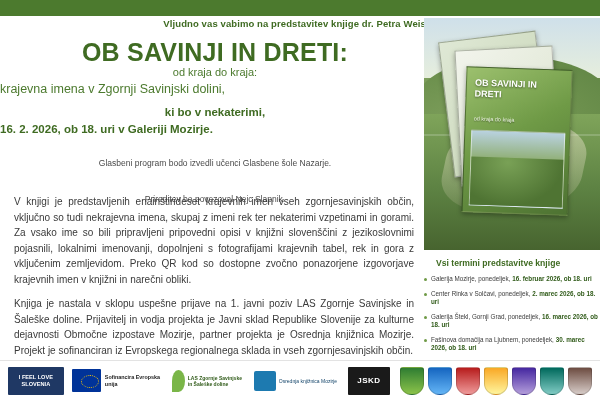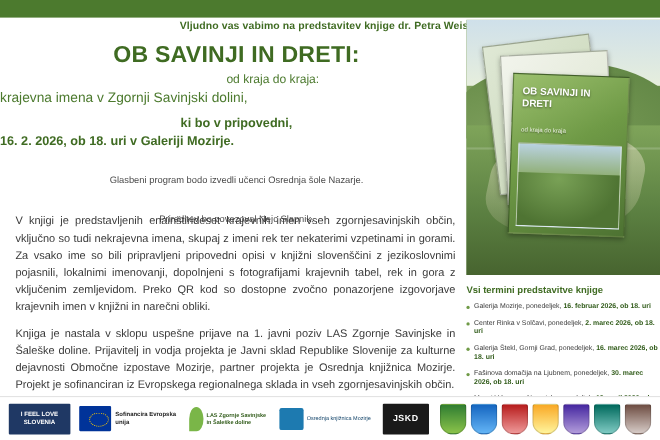--- a/index.html
+++ b/index.html
@@ -18,26 +18,26 @@
   }
 
   
   .invite{
     position:absolute;left:0;top:18px;width:600px;
     text-align:center;font-size:9.5px;font-weight:bold;color:#3f6b22;
     letter-spacing:.1px;
   }
   .title{
     position:absolute;left:0;top:38px;width:430px;
-    text-align:center;font-size:21px;font-weight:bold;color:#3f6b22;
+    text-align:center;font-size:25px;font-weight:bold;color:#3f6b22;
     letter-spacing:.2px;
   }
   .sub1{
     position:absolute;left:0;top:66px;width:430px;
-    text-align:center;font-size:11px;color:#4c7a2e;padding-left:33px;
+    text-align:center;font-size:11px;color:#4c7a2e;
   }
   .sub2{
     position:absolute;left:0;top:82px;width:430px;
     text-align:left;font-size:12.5px;color:#4c7a2e;
   }
   .when1{
     position:absolute;left:0;top:106px;width:430px;
     text-align:center;font-size:11.5px;font-weight:bold;color:#3f6b22;
   }
   .when2{
@@ -120,21 +120,21 @@
   .book-front .cover-photo:after{
     content:"";position:absolute;left:0;top:26px;width:92px;height:48px;
     background:radial-gradient(ellipse at 40% 10%,#79a156 0%,#4f7433 70%);
   }
 
   
   .terms{
     position:absolute;left:424px;top:258px;width:176px;
   }
   .terms-title{
-    font-size:8.6px;font-weight:bold;color:#3f6b22;margin:0 0 7px 0;
+    font-size:8.6px;font-weight:bold;color:#3f6b22;margin:0 0 7px 12px;
   }
   .term{
     font-size:6.3px;line-height:1.35;color:#3a3a3a;margin-bottom:6px;
     padding-left:7px;position:relative;
   }
   .term:before{
     content:"";position:absolute;left:0;top:3px;width:3px;height:3px;
     background:#6f9a46;border-radius:50%;
   }
   .term b{color:#2f5a18;}
@@ -182,24 +182,24 @@
 <body>
 
 <div class="poster">
 
   <div class="header"></div>
 
   <div class="invite">Vljudno vas vabimo na predstavitev knjige dr. Petra Weissa</div>
   <div class="title">OB SAVINJI IN DRETI:</div>
   <div class="sub1">od kraja do kraja:</div>
   <div class="sub2">krajevna imena v Zgornji Savinjski dolini,</div>
-  <div class="when1">ki bo v pripovedni,</div>
+  <div class="when1">ki bo v nekaterimi,</div>
   <div class="when2">16. 2. 2026, ob 18. uri v Galeriji Mozirje.</div>
   <div class="host">Prireditev bo povezoval Nejc Slapnik.</div>
-  <div class="music">Glasbeni program bodo izvedli učenci Osrednja šole Nazarje.</div>
+  <div class="music">Glasbeni program bodo izvedli učenci Glasbene šole Nazarje.</div>
 
   <div class="body-copy">
     <p>V knjigi je predstavljenih enainštirideset krajevnih imen vseh zgornjesavinjskih občin, vključno so tudi nekrajevna imena, skupaj z imeni rek ter nekaterimi vzpetinami in gorami. Za vsako ime so bili pripravljeni pripovedni opisi v knjižni slovenščini z jezikoslovnimi pojasnili, lokalnimi imenovanji, dopolnjeni s fotografijami krajevnih tabel, rek in gora z vključenim zemljevidom. Preko QR kod so dostopne zvočno ponazorjene izgovorjave krajevnih imen v knjižni in narečni obliki.</p>
     <p>Knjiga je nastala v sklopu uspešne prijave na 1. javni poziv LAS Zgornje Savinjske in Šaleške doline. Prijavitelj in vodja projekta je Javni sklad Republike Slovenije za kulturne dejavnosti Območne izpostave Mozirje, partner projekta je Osrednja knjižnica Mozirje. Projekt je sofinanciran iz Evropskega regionalnega sklada in vseh zgornjesavinjskih občin.</p>
   </div>
 
   <div class="photo">
     <div class="sky"></div>
     <div class="hills"></div>
     <div class="field"></div>

